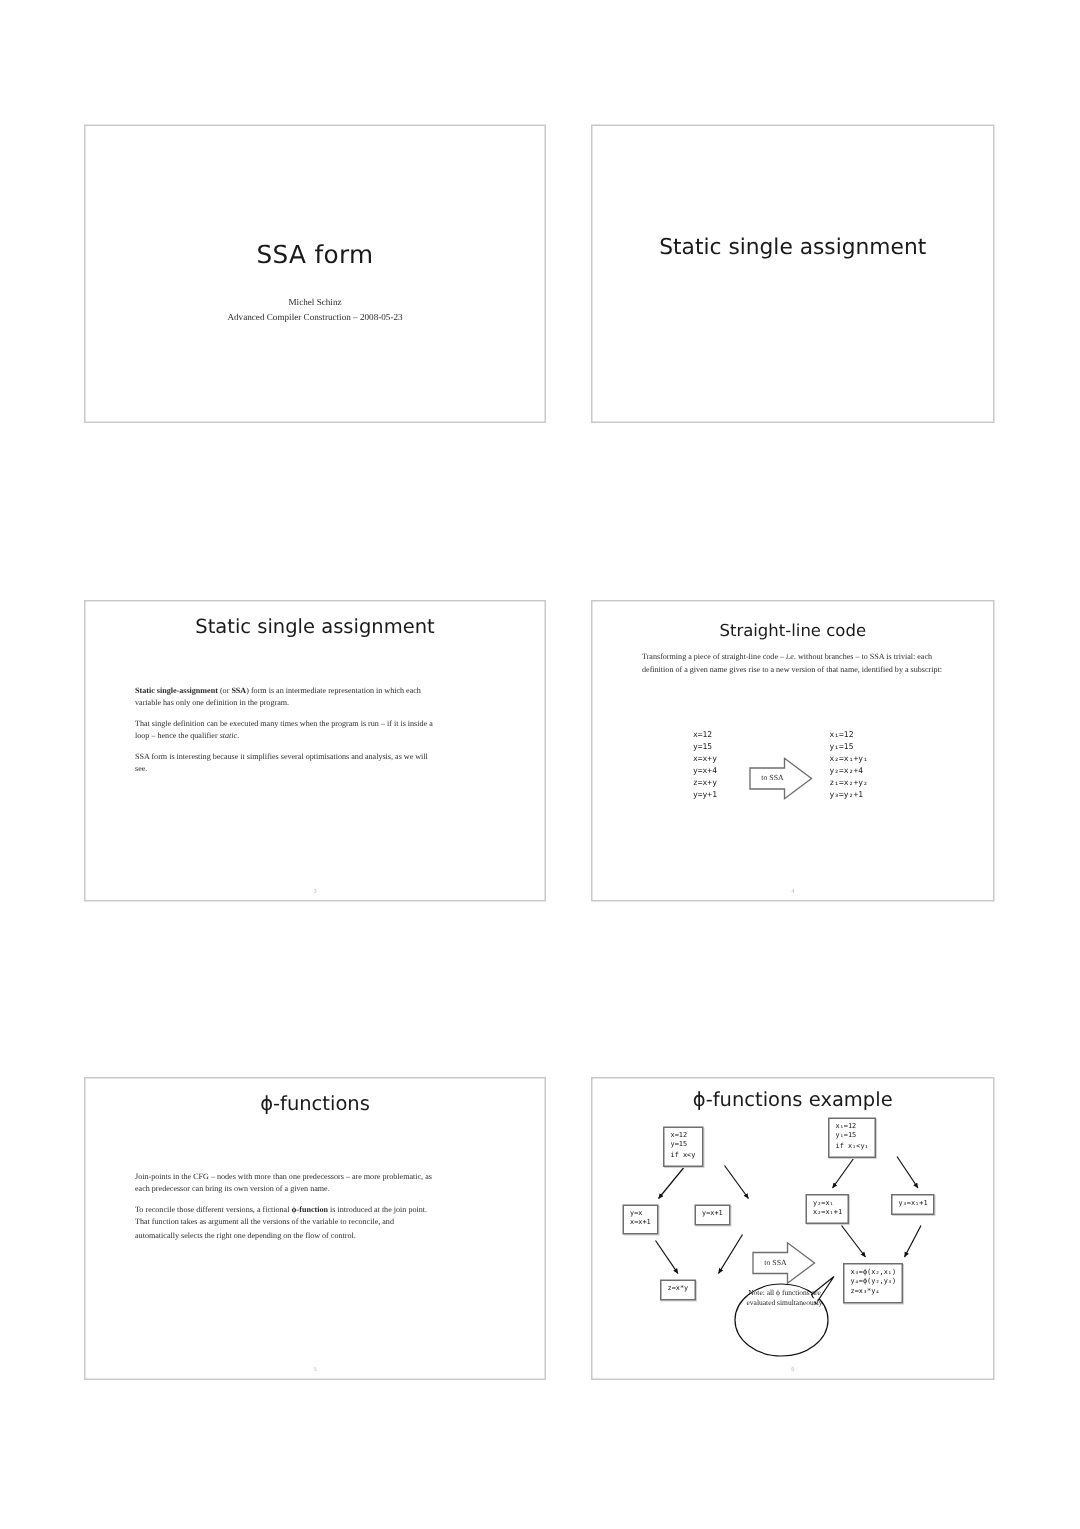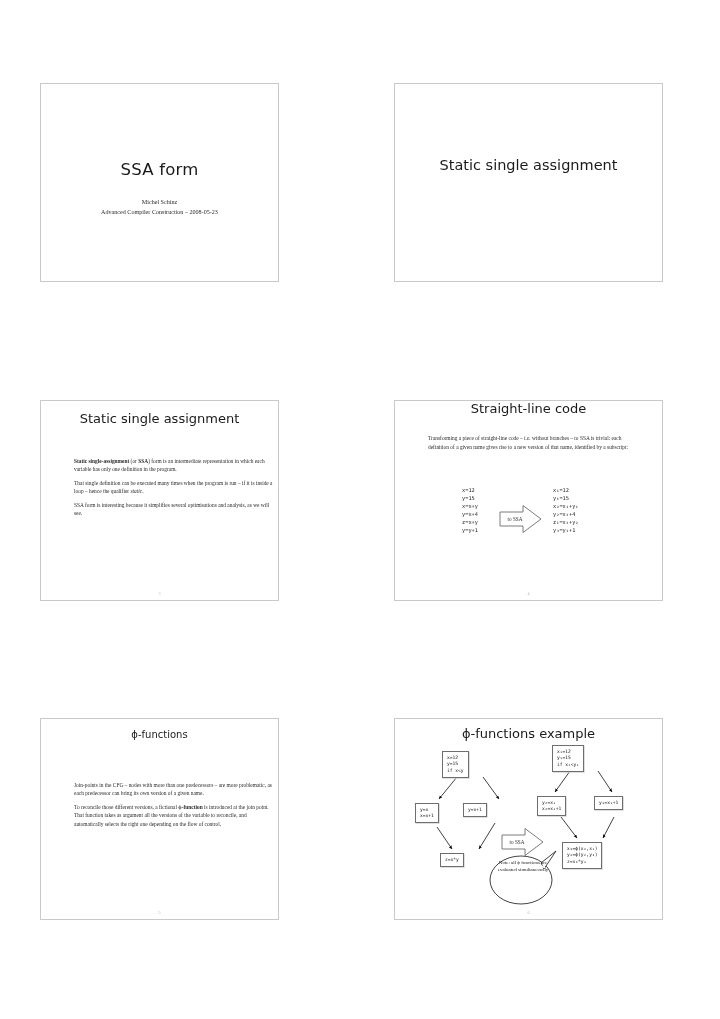--- a/index.html
+++ b/index.html
@@ -22,21 +22,21 @@
   .slide {
     position: absolute;
     background: #ffffff;
     border: 1px solid #c9c9c9;
     overflow: hidden;
   }
   
   .r1 { top: 83px; height: 199px; }
   .r2 { top: 400px; height: 201px; }
   .r3 { top: 718px; height: 202px; }
-  .cL { left: 40px; width: 239px; }
+  .cL { left: 56px; width: 308px; }
   .cR { left: 394px; width: 269px; }
 
   .slide-title {
     position: absolute;
     left: 0; right: 0;
     text-align: center;
     font-family: "DejaVu Sans", sans-serif;
     font-weight: 400;
     color: #1a1a1a;
   }
@@ -83,21 +83,21 @@
     font-size: 14.5px;
     line-height: 19px;
     padding: 0 14px;
   }
 
   
   #s3-title { top: 10px; font-size: 13px; }
   #s3-body { top: 56px; left: 33px; width: 200px; }
 
   
-  #s4-title { top: 0; font-size: 13px; }
+  #s4-title { top: 13px; font-size: 11px; }
   #s4-body { top: 33px; left: 33px; width: 206px; line-height: 8.6px; }
 
   .code-compare {
     position: absolute;
     top: 85px; left: 0; width: 100%;
     height: 70px;
   }
   .code-col {
     position: absolute;
     font-family: "DejaVu Sans Mono", monospace;
@@ -121,21 +121,21 @@
     left: 3px; top: 50%;
     transform: translateY(-50%);
     width: 26px;
     text-align: center;
     font-family: "Liberation Serif", serif;
     font-size: 5.2px;
     color: #2b2b2b;
   }
 
   
-  #s5-title { top: 10px; font-size: 10px; }
+  #s5-title { top: 10px; font-size: 13px; }
   #s5-body { top: 62px; left: 33px; width: 200px; }
 
   
   #s6-title { top: 7px; font-size: 13px; }
   .cfg {
     position: absolute;
     top: 26px; left: 0;
     width: 269px; height: 170px;
   }
   .cfg svg.edges {

